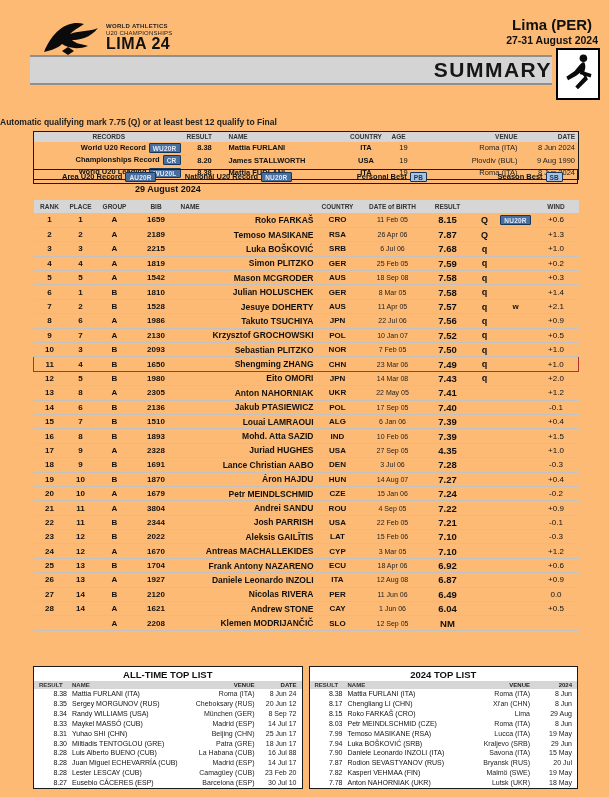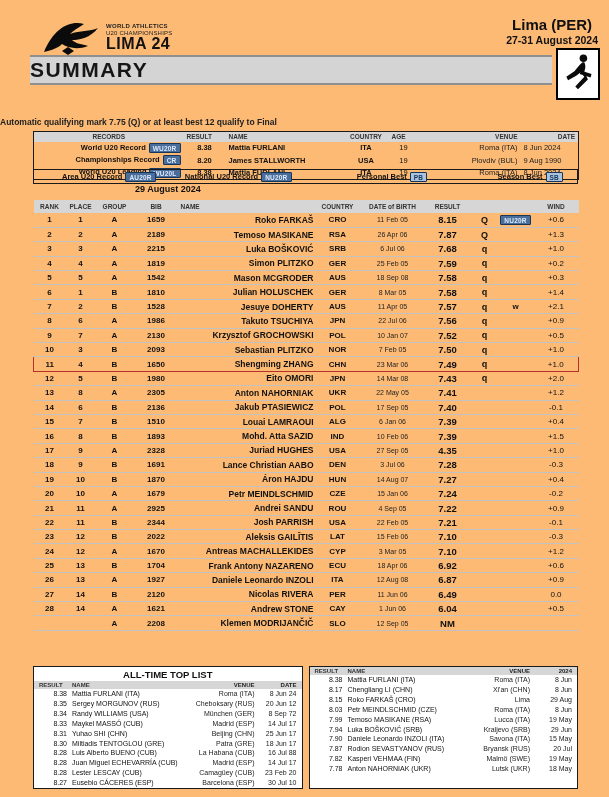--- a/index.html
+++ b/index.html
@@ -16,21 +16,21 @@
   .logo-text { margin-left: 6px; line-height: 1.05; }
   .logo-l1 { font-size: 6px; font-weight: bold; letter-spacing: .3px; color:#222; }
   .logo-l2 { font-size: 6px; color:#222; letter-spacing: .2px; }
   .logo-l3 { font-size: 16px; font-weight: bold; letter-spacing: .5px; color:#111; }
   .loc-wrap { position: absolute; right: 11px; top: 16px; text-align: center; }
   .loc-city { font-size: 15px; font-weight: bold; }
   .loc-dates { font-size: 10.5px; font-weight: bold; margin-top: 1px; }
   .banner {
     position: absolute; left: 30px; top: 55px; width: 522px; height: 30px;
     background: #d4d4d4; border-top: 2px solid #8f8f8f; border-bottom: 2px solid #8f8f8f;
-    display: flex; align-items: center; justify-content: flex-start;
+    display: flex; align-items: center; justify-content: flex-end;
   }
   .banner span { font-size: 21px; font-weight: bold; letter-spacing: 1.5px; color: #161616; }
   .pictobox {
     position: absolute; left: 556px; top: 48px; width: 44px; height: 52px;
     background: #fff; border: 2px solid #000; display:flex; align-items:center; justify-content:center;
   }
   .pictobox svg { width: 36px; height: 44px; }
   .pictobox path, .pictobox circle { fill: #0b0b0b; }
   .ev-title { position: absolute; left: 0; top: 92px; width: 100%; text-align: center; font-size: 19px; font-weight: bold; }
   .ev-sub { position: absolute; left: 0; top: 117px; width: 100%; font-size: 8.5px; font-weight: 600; color:#222; }
@@ -39,21 +39,21 @@
   table { border-collapse: collapse; table-layout: fixed; }
   .records { position: absolute; left: 33px; top: 131px; width: 545px; border: 1px solid #1a1a1a; }
   .records th { background: #d6d6d6; font-size: 6.5px; font-weight: bold; color:#333; height: 10px; padding: 0 3px; }
   .records td { font-size: 7.5px; height: 12.5px; padding: 0 3px; white-space: nowrap; }
   .rec-label { text-align: right; font-weight: bold; }
   .rec-result { text-align: center; font-weight: bold; }
   .rec-name { text-align: left; font-weight: bold; }
   .rec-country { text-align: center; font-weight: bold; }
   .rec-age { text-align: center; }
   .rec-venue { text-align: right; color:#222; }
-  .rec-date { text-align: left; color:#222; }
+  .rec-date { text-align: right; color:#222; }
   .th-records { text-align: center; } .th-result { text-align: left; } .th-name { text-align: left; }
   .th-country { text-align: center; } .th-age { text-align: left; } .th-venue { text-align: right; } .th-date { text-align: right; }
 
   .badge {
     display: inline-block; background: #4a6e9c; color: #dfeafa; border: 1px solid #16365c;
     font-size: 6.5px; font-weight: bold; line-height: 8px; height: 10px; padding: 1px 3px 0 3px;
     margin-left: 3px; vertical-align: middle; border-radius: 1px; letter-spacing:.2px;
   }
   .badge.light { background: #a9c3de; color: #16365c; }
 
@@ -490,21 +490,21 @@
           <td class="c-dob">15 Jan 06</td>
           <td class="c-result">7.24</td>
           <td class="c-qual"></td>
           <td class="c-note"></td>
           <td class="c-wind">-0.2</td>
         </tr>
         <tr>
           <td class="c-rank">21</td>
           <td class="c-place">11</td>
           <td class="c-group">A</td>
-          <td class="c-bib">2925</td>
+          <td class="c-bib">3804</td>
           <td class="c-name">Andrei SANDU</td>
           <td class="c-country">ROU</td>
           <td class="c-dob">4 Sep 05</td>
           <td class="c-result">7.22</td>
           <td class="c-qual"></td>
           <td class="c-note"></td>
           <td class="c-wind">+0.9</td>
         </tr>
         <tr>
           <td class="c-rank">22</td>
@@ -677,20 +677,21 @@
           <span class="tl-date">23 Feb 20</span>
         </div>
         <div class="tl-row">
           <span class="tl-res">8.27</span>
           <span class="tl-name">Eusebio CÁCERES (ESP)</span>
           <span class="tl-venue">Barcelona (ESP)</span>
           <span class="tl-date">30 Jul 10</span>
         </div>
       </div>
       <div class="toplist">
+        <div class="tl-title">2024 TOP LIST</div>
         <div class="tl-head">
           <span class="tl-res">RESULT</span>
           <span class="tl-name">NAME</span>
           <span class="tl-venue">VENUE</span>
           <span class="tl-date">2024</span>
         </div>
         <div class="tl-row">
           <span class="tl-res">8.38</span>
           <span class="tl-name">Mattia FURLANI (ITA)</span>
           <span class="tl-venue">Roma (ITA)</span>

